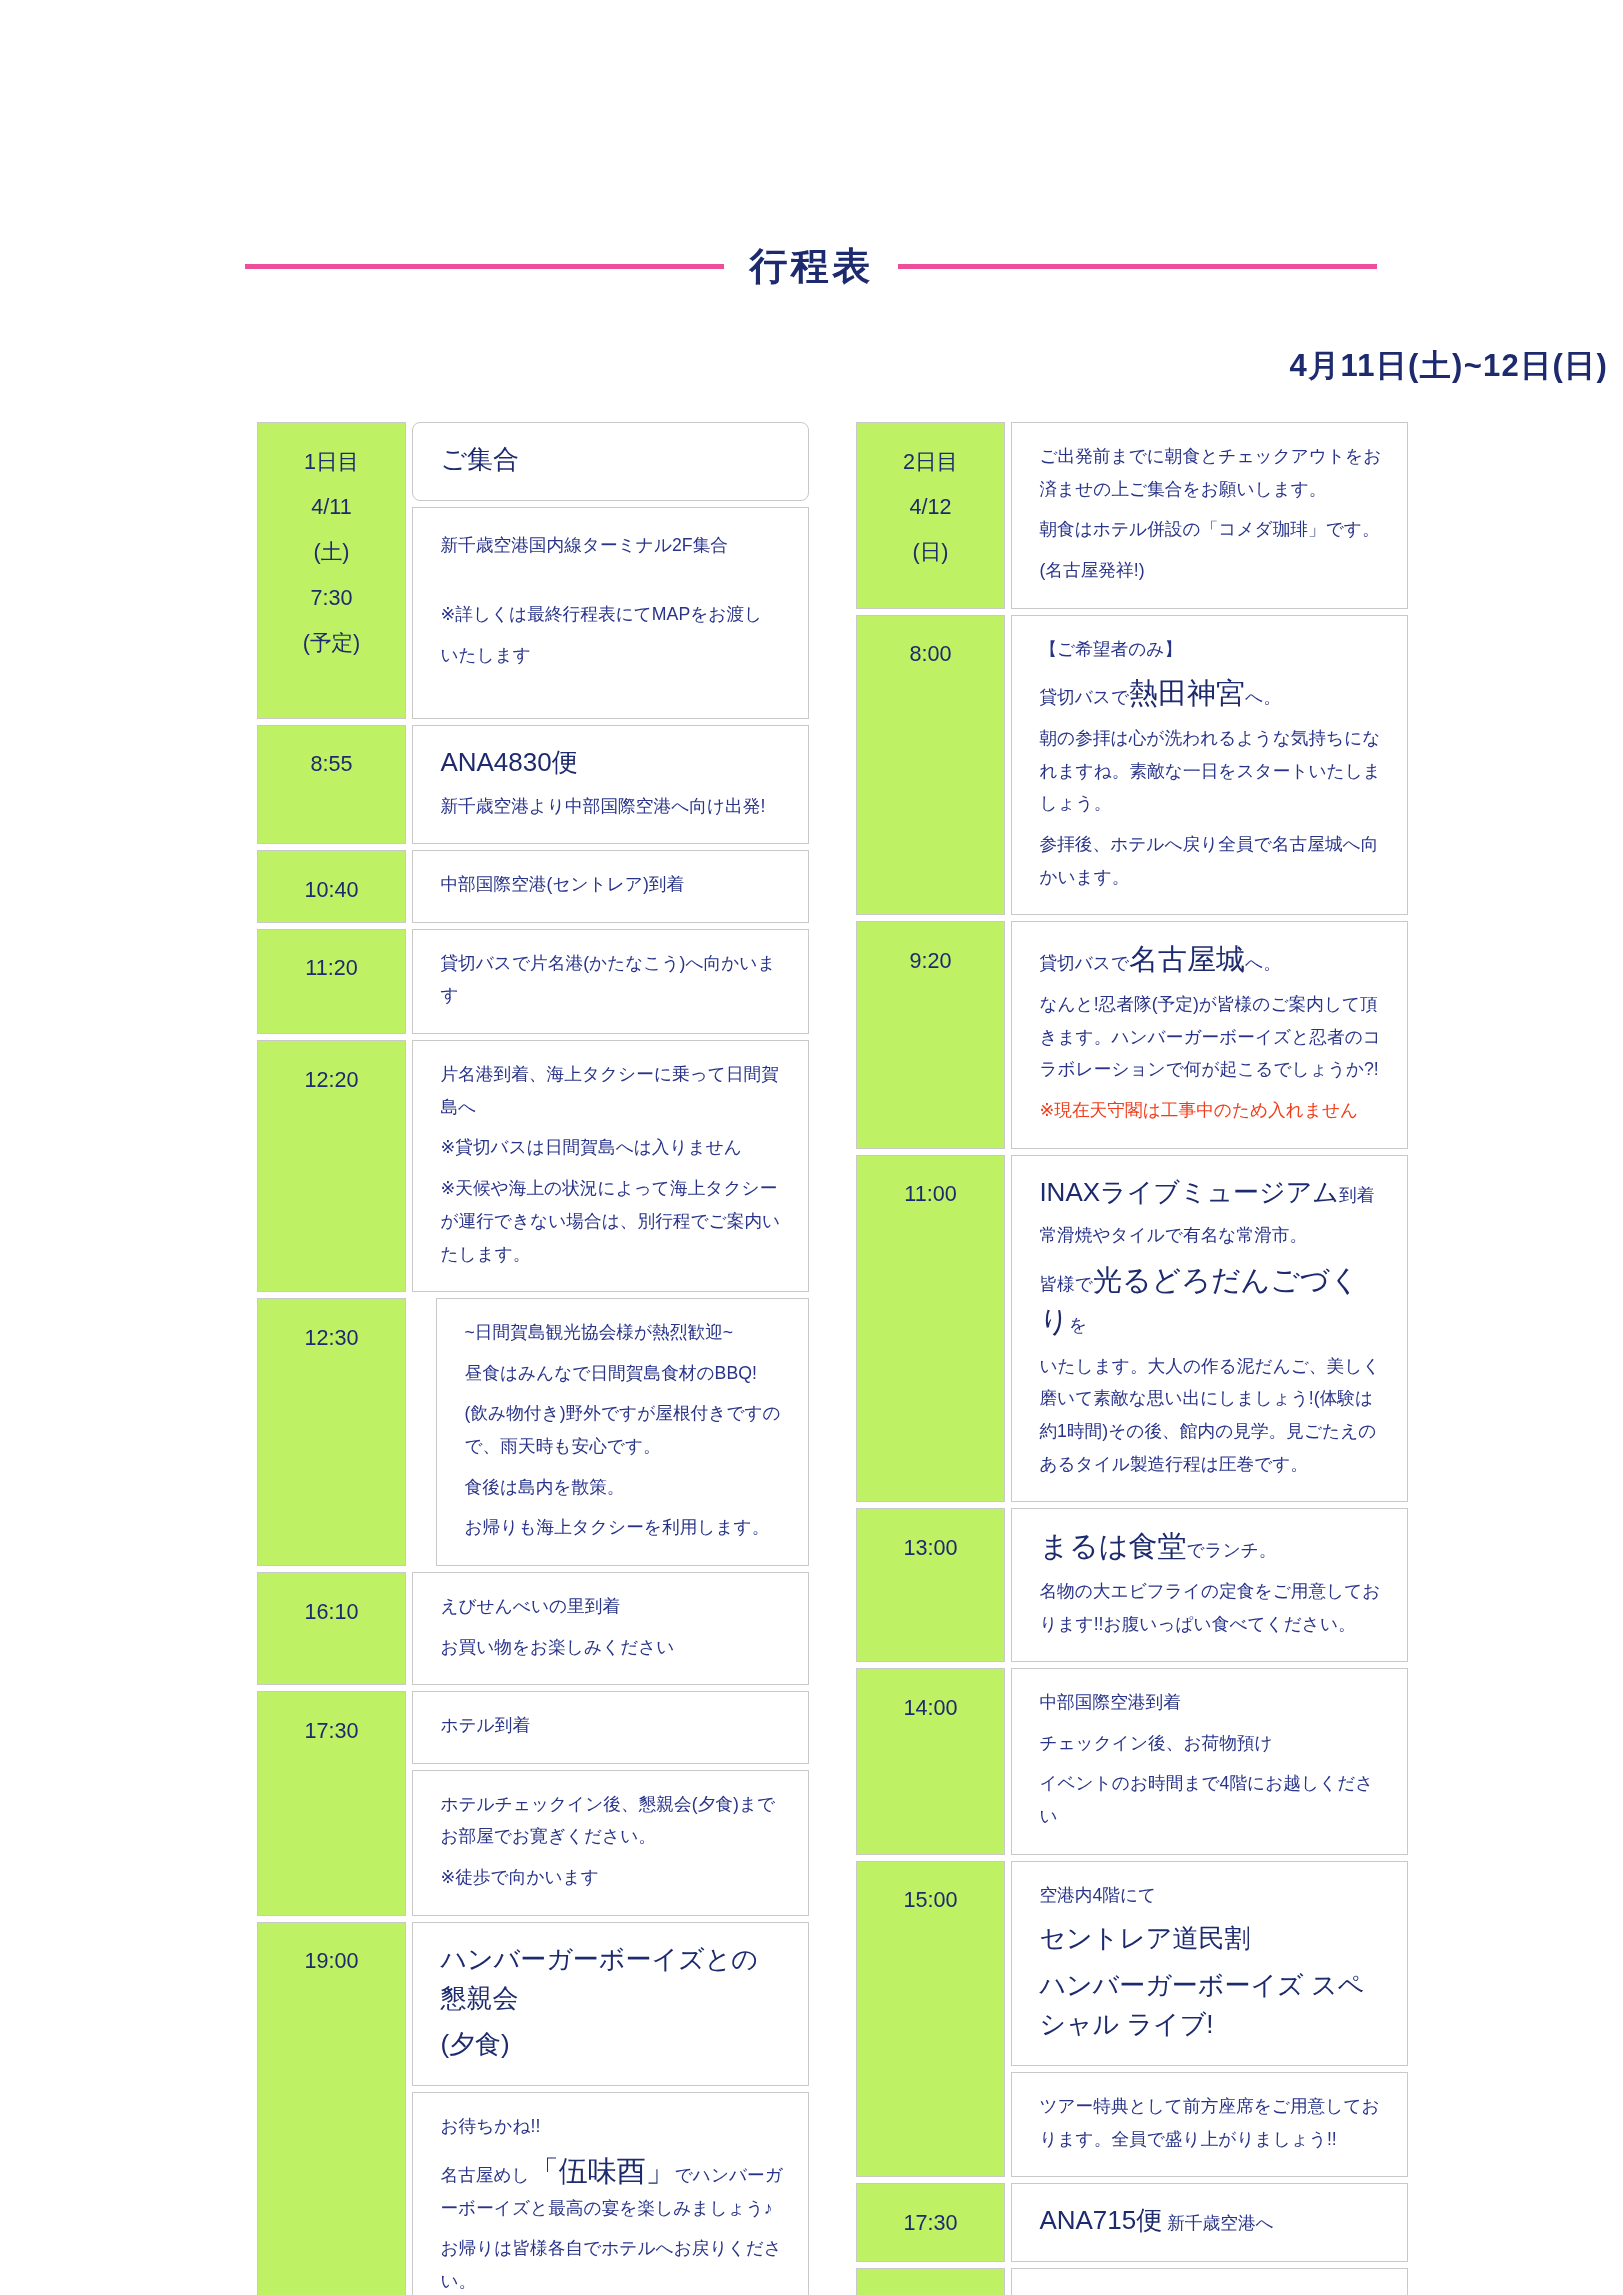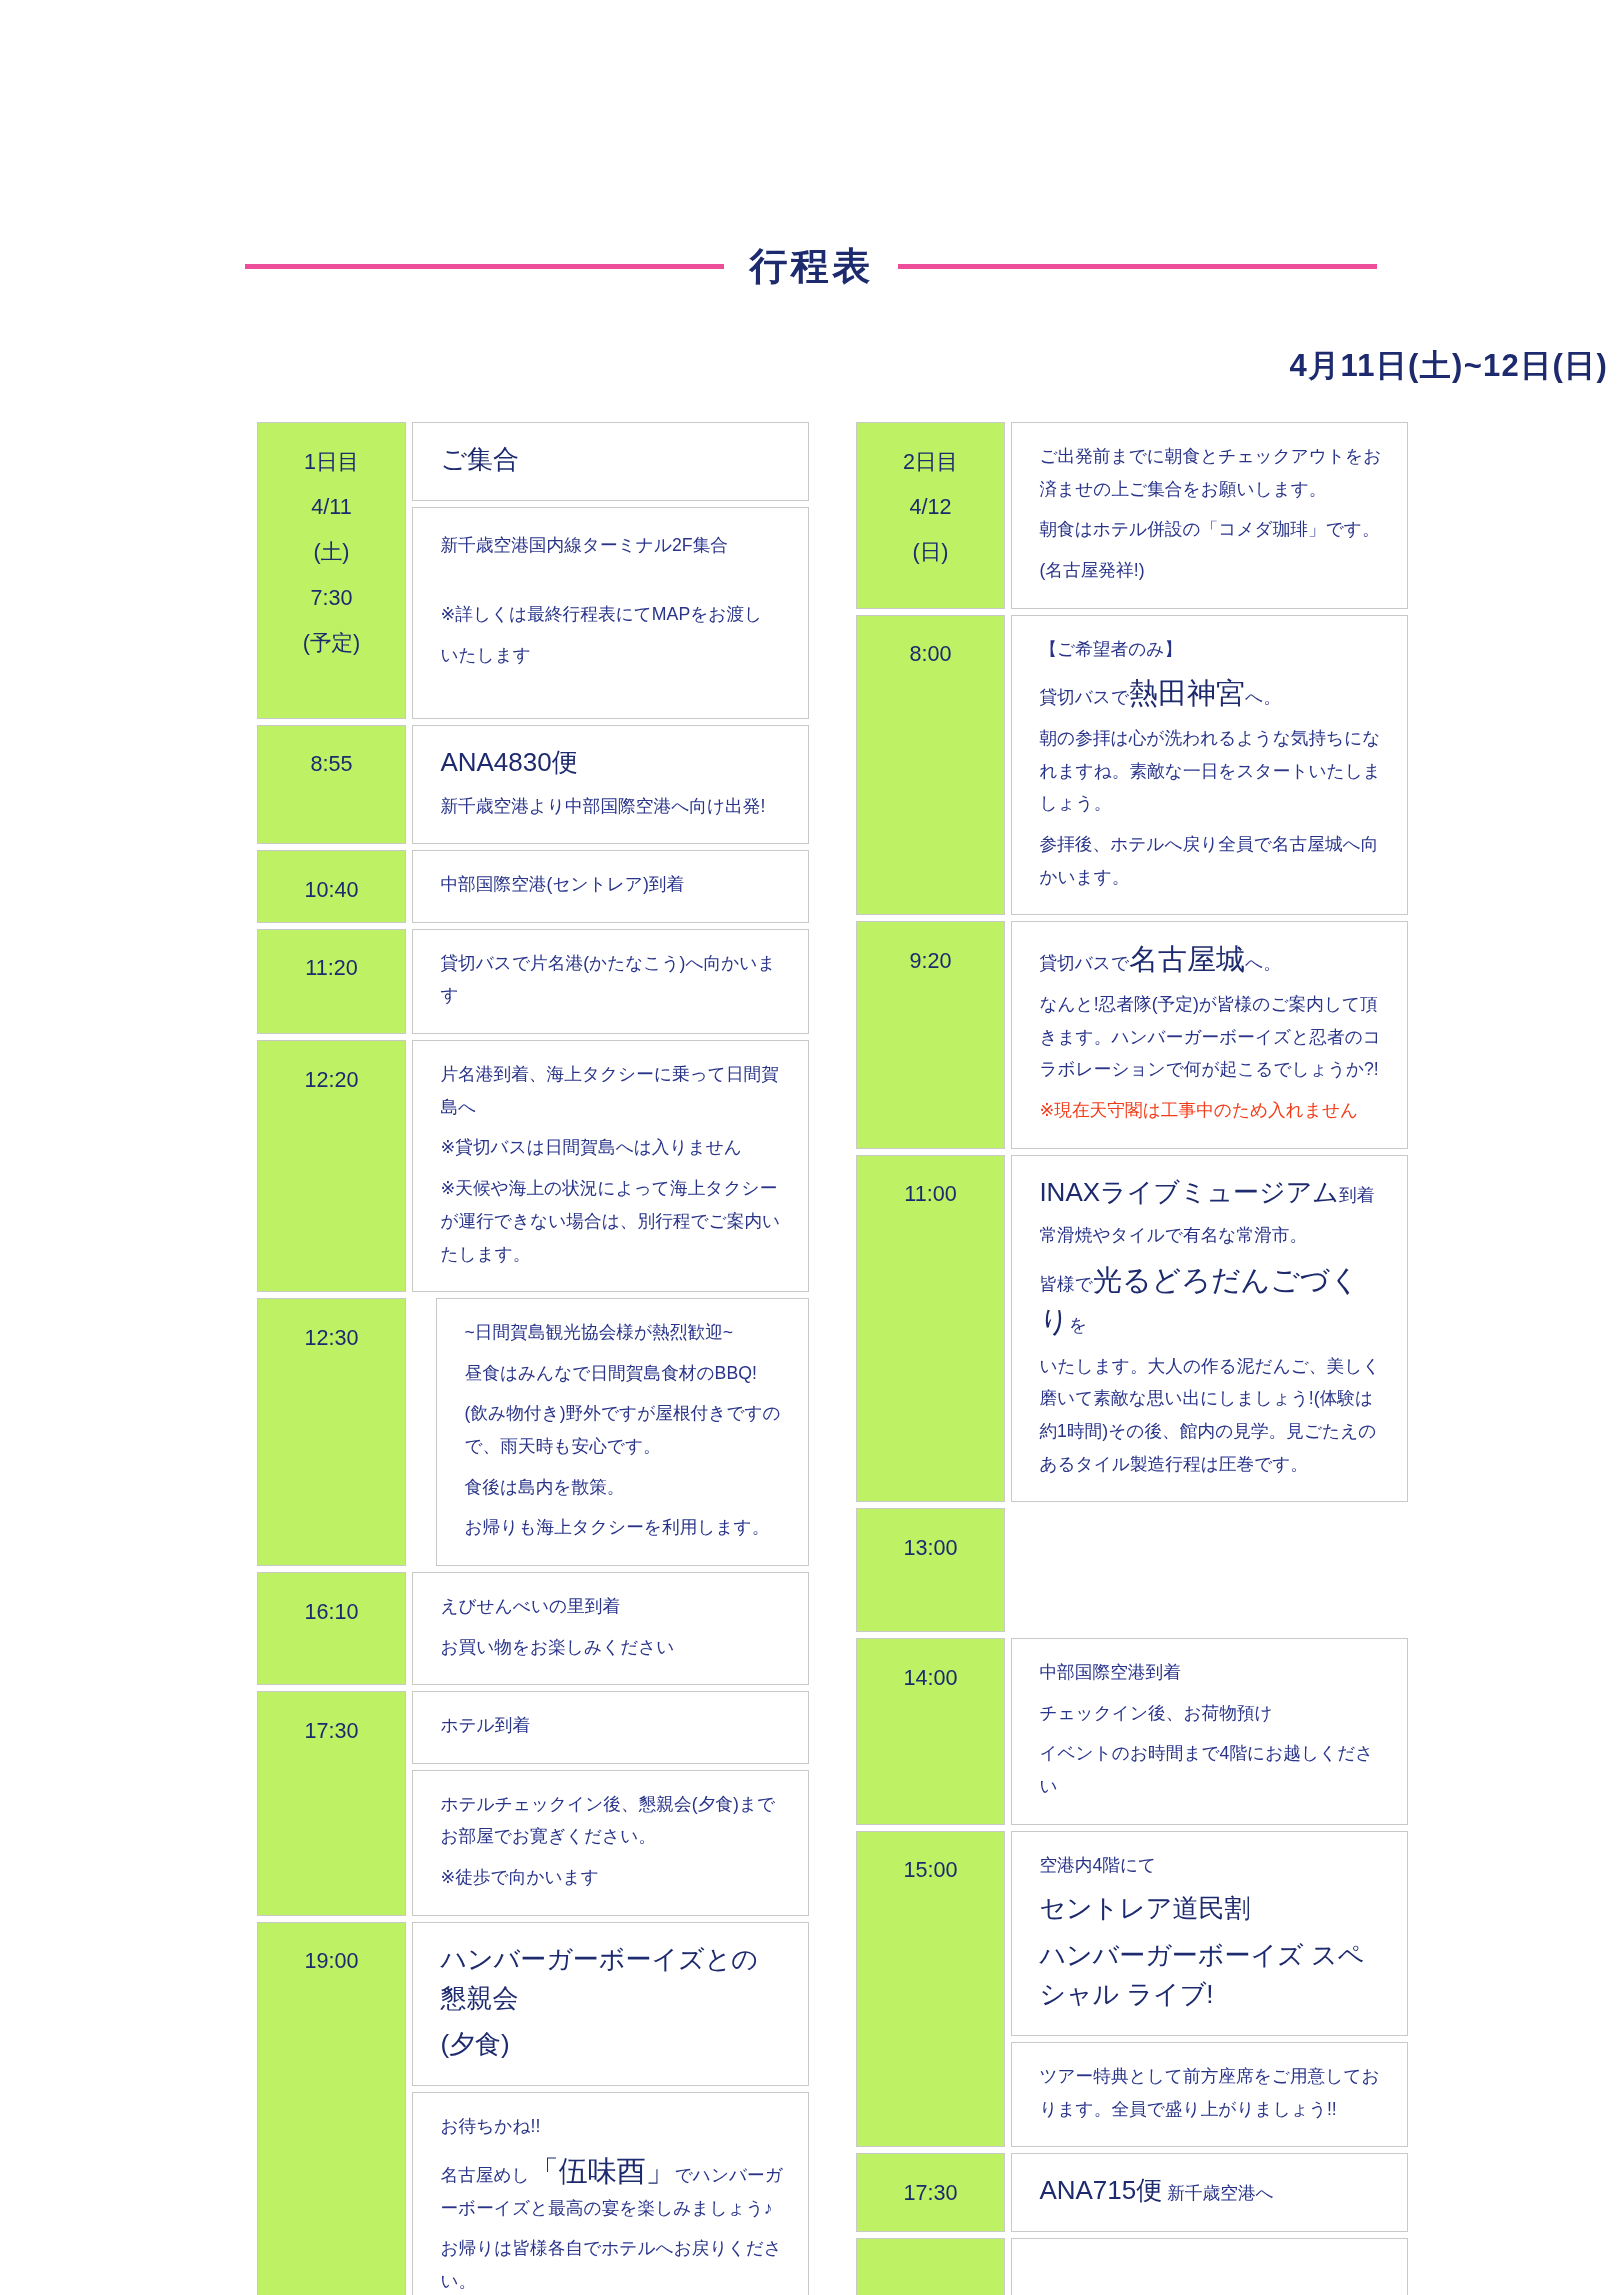--- a/index.html
+++ b/index.html
@@ -55,21 +55,21 @@
 <div class="sched-table day1" id="day1">
     <div class="row" style="min-height: 245px;">
       <div class="time">
         <div>1日目</div>
         <div>4/11</div>
         <div>(土)</div>
         <div>7:30</div>
         <div>(予定)</div>
       </div>
       <div class="content">
-        <div class="cell" style="min-height: 65px;">
+        <div class="cell" style="min-height: 65px; border-radius: 8px;">
           <p><span class="seg-lg">ご集合</span></p>
         </div>
         <div class="cell grow spread">
           <p><span class="seg-sm">新千歳空港国内線ターミナル2F集合</span></p>
           <p><span class="seg-sm">※詳しくは最終行程表にてMAPをお渡しいたします</span></p>
         </div>
       </div>
     </div>
     <div class="row" style="min-height: 108px;">
       <div class="time">
@@ -220,20 +220,26 @@
           <p><span class="seg-sm">常滑焼やタイルで有名な常滑市。</span></p>
           <p><span class="seg-sm">皆様で</span><span class="seg-xl">光るどろだんごづくり</span><span class="seg-sm">を</span></p>
           <p><span class="seg-sm">いたします。大人の作る泥だんご、美しく磨いて素敵な思い出にしましょう!(体験は約1時間)その後、館内の見学。見ごたえのあるタイル製造行程は圧巻です。</span></p>
         </div>
       </div>
     </div>
     <div class="row" style="min-height: 124px;">
       <div class="time">
         <div>13:00</div>
       </div>
+      <div class="content">
+        <div class="cell grow">
+          <p><span class="seg-xl">まるは食堂</span><span class="seg-sm">でランチ。</span></p>
+          <p><span class="seg-sm">名物の大エビフライの定食をご用意しております!!お腹いっぱい食べてください。</span></p>
+        </div>
+      </div>
     </div>
     <div class="row" style="min-height: 106px;">
       <div class="time">
         <div>14:00</div>
       </div>
       <div class="content">
         <div class="cell grow">
           <p><span class="seg-sm">中部国際空港到着</span></p>
           <p><span class="seg-sm">チェックイン後、お荷物預け</span></p>
           <p><span class="seg-sm">イベントのお時間まで4階にお越しください</span></p>

